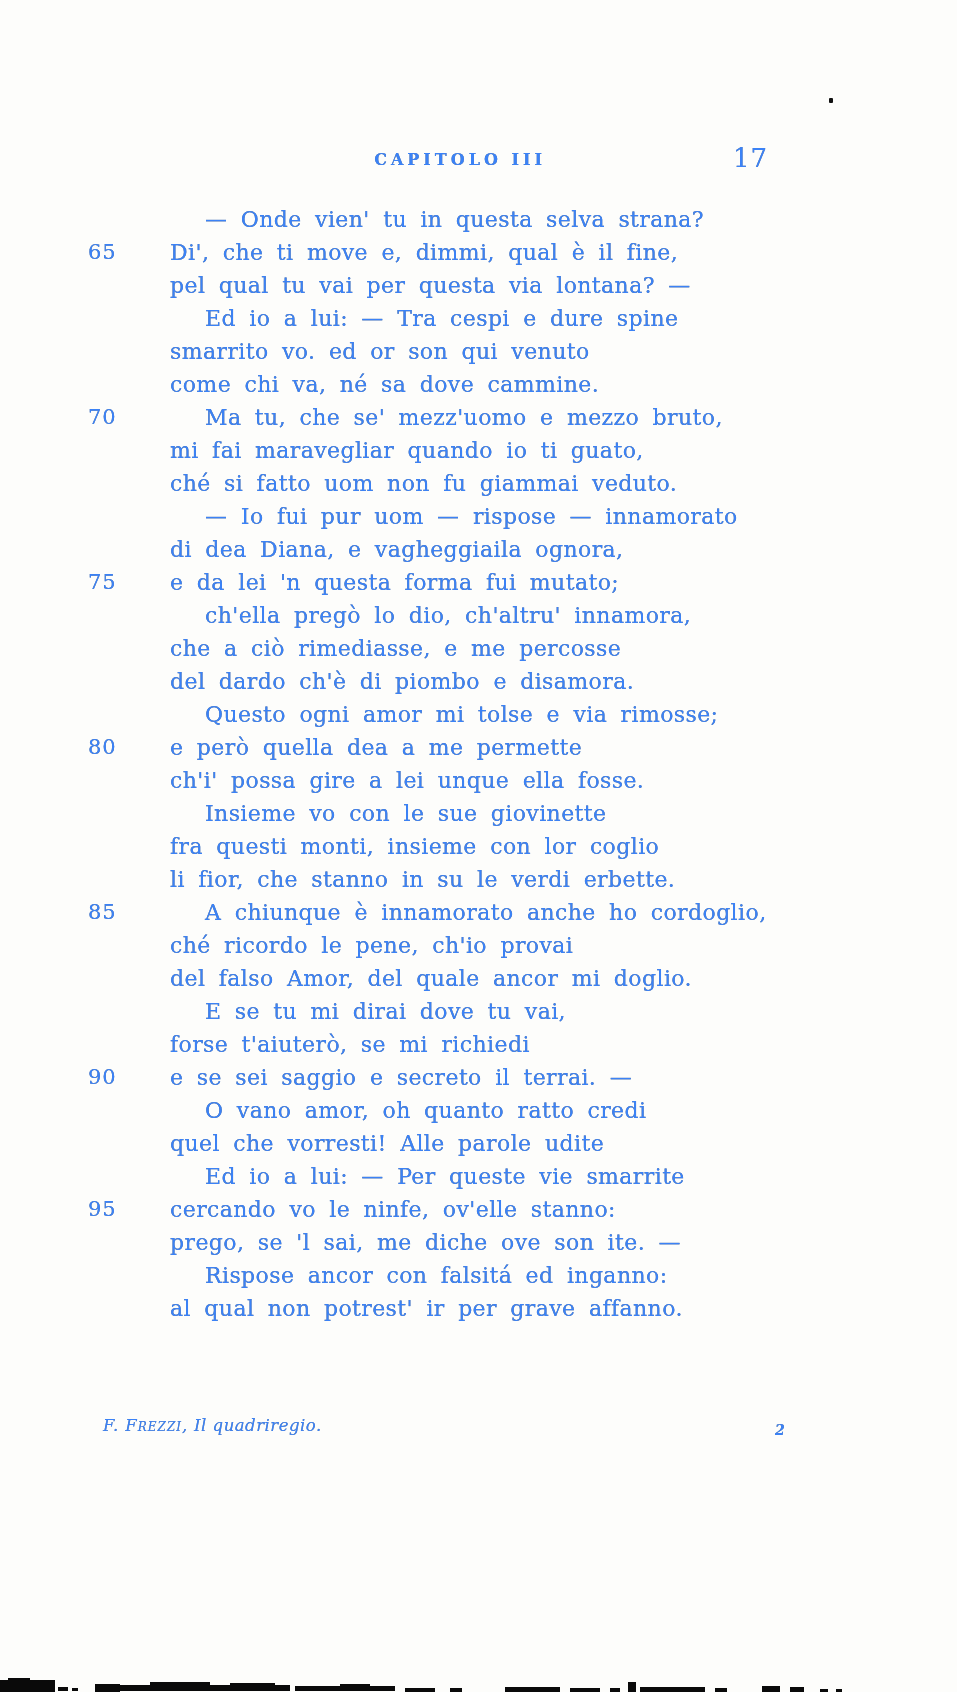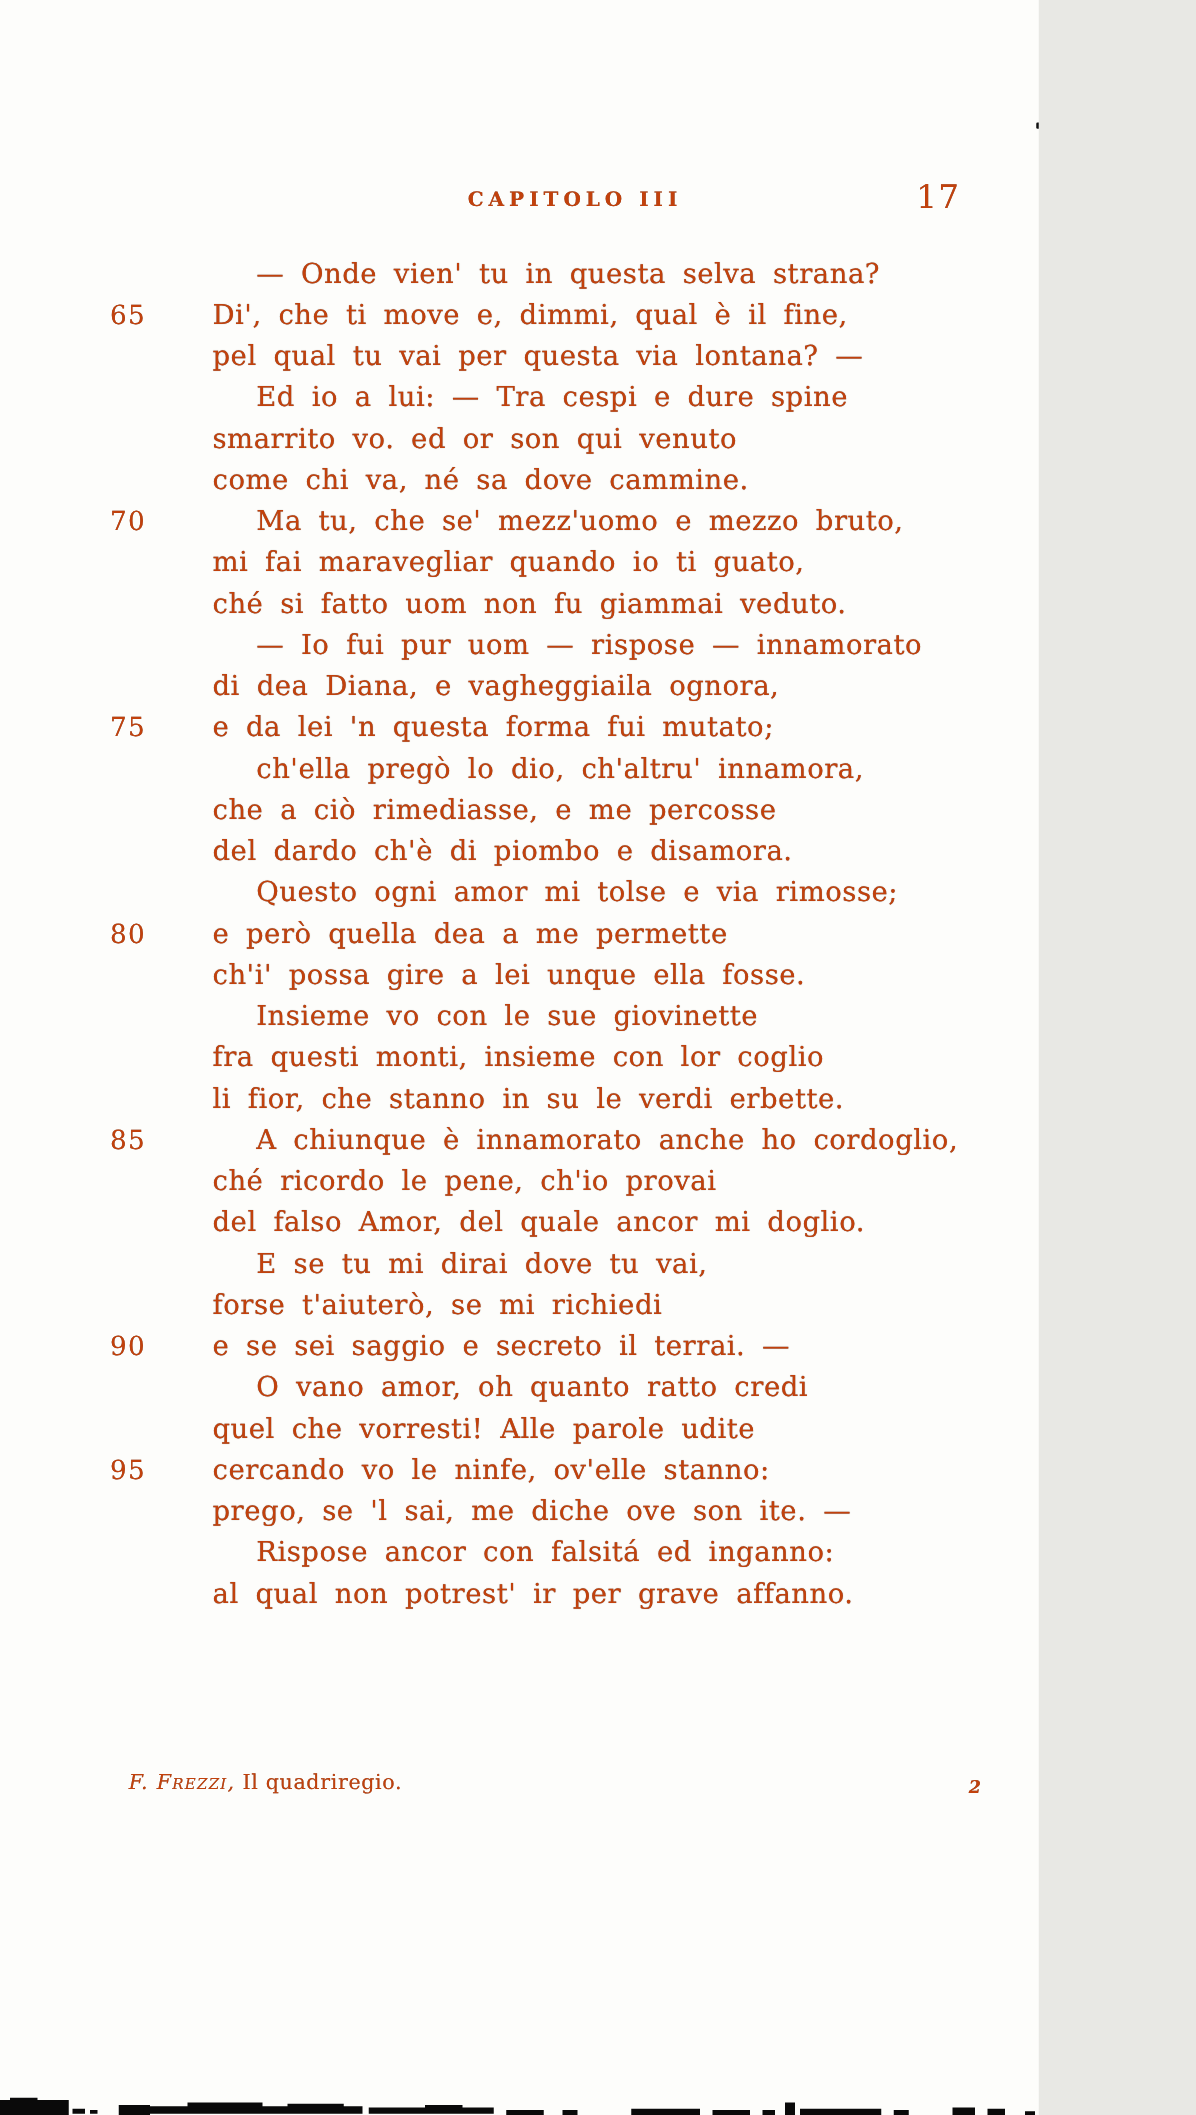--- a/index.html
+++ b/index.html
@@ -2,26 +2,26 @@
 <html><head>
 <meta charset="utf-8">
 <style>
   html, body {
     margin: 0;
     padding: 0;
     background: #e8e8e4;
   }
   .page {
     position: relative;
-    width: 831px;
+    width: 957px;
     height: 1692px;
     background: #fdfdfb;
     overflow: hidden;
     font-family: "DejaVu Serif", "Liberation Serif", serif;
-    color: #c2410c;
+    color: #3b82f6;
   }
   .running-head {
     position: absolute;
     top: 150px;
     left: 240px;
     width: 440px;
     text-align: center;
     font-size: 16px;
     letter-spacing: 4px;
     font-weight: bold;
@@ -82,20 +82,21 @@
     font-size: 16.5px;
     letter-spacing: 0.5px;
     text-shadow: 0 0 0.5px rgba(20,20,18,0.5);
   }
   .footer-ref .author {
     font-variant: small-caps;
     letter-spacing: 1px;
     font-style: italic;
   }
   .footer-ref .work {
+    font-style: italic;
   }
   .signature-mark {
     position: absolute;
     top: 1422px;
     left: 775px;
     font-size: 14px;
     font-weight: bold;
     font-style: italic;
     text-shadow: 0 0 0.5px rgba(20,20,18,0.6);
   }
@@ -227,20 +228,24 @@
         <span class="num">90</span>
         <span class="txt">e se sei saggio e secreto il terrai. —</span>
       </div>
       <div class="line indent">
         <span class="num"></span>
         <span class="txt">O vano amor, oh quanto ratto credi</span>
       </div>
       <div class="line">
         <span class="num"></span>
         <span class="txt">quel che vorresti! Alle parole udite</span>
+      </div>
+      <div class="line indent">
+        <span class="num"></span>
+        <span class="txt">Ed io a lui: — Per queste vie smarrite</span>
       </div>
       <div class="line">
         <span class="num">95</span>
         <span class="txt">cercando vo le ninfe, ov'elle stanno:</span>
       </div>
       <div class="line">
         <span class="num"></span>
         <span class="txt">prego, se 'l sai, me diche ove son ite. —</span>
       </div>
       <div class="line indent">

